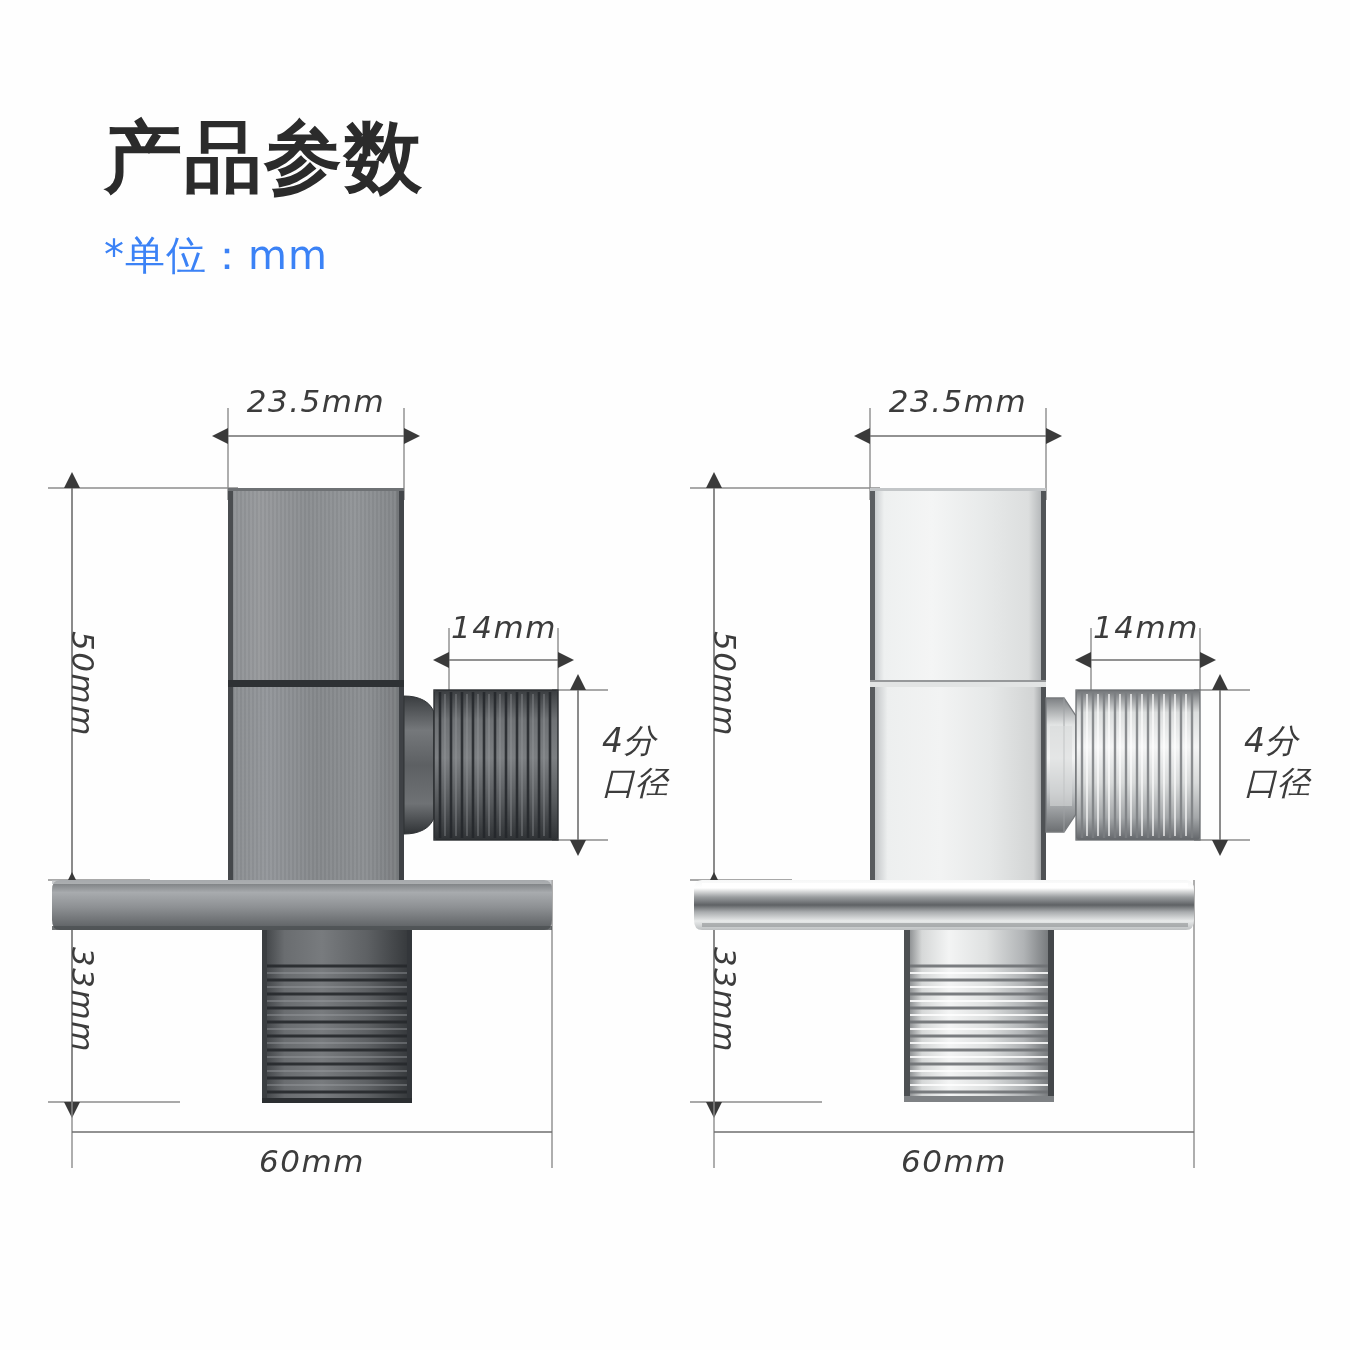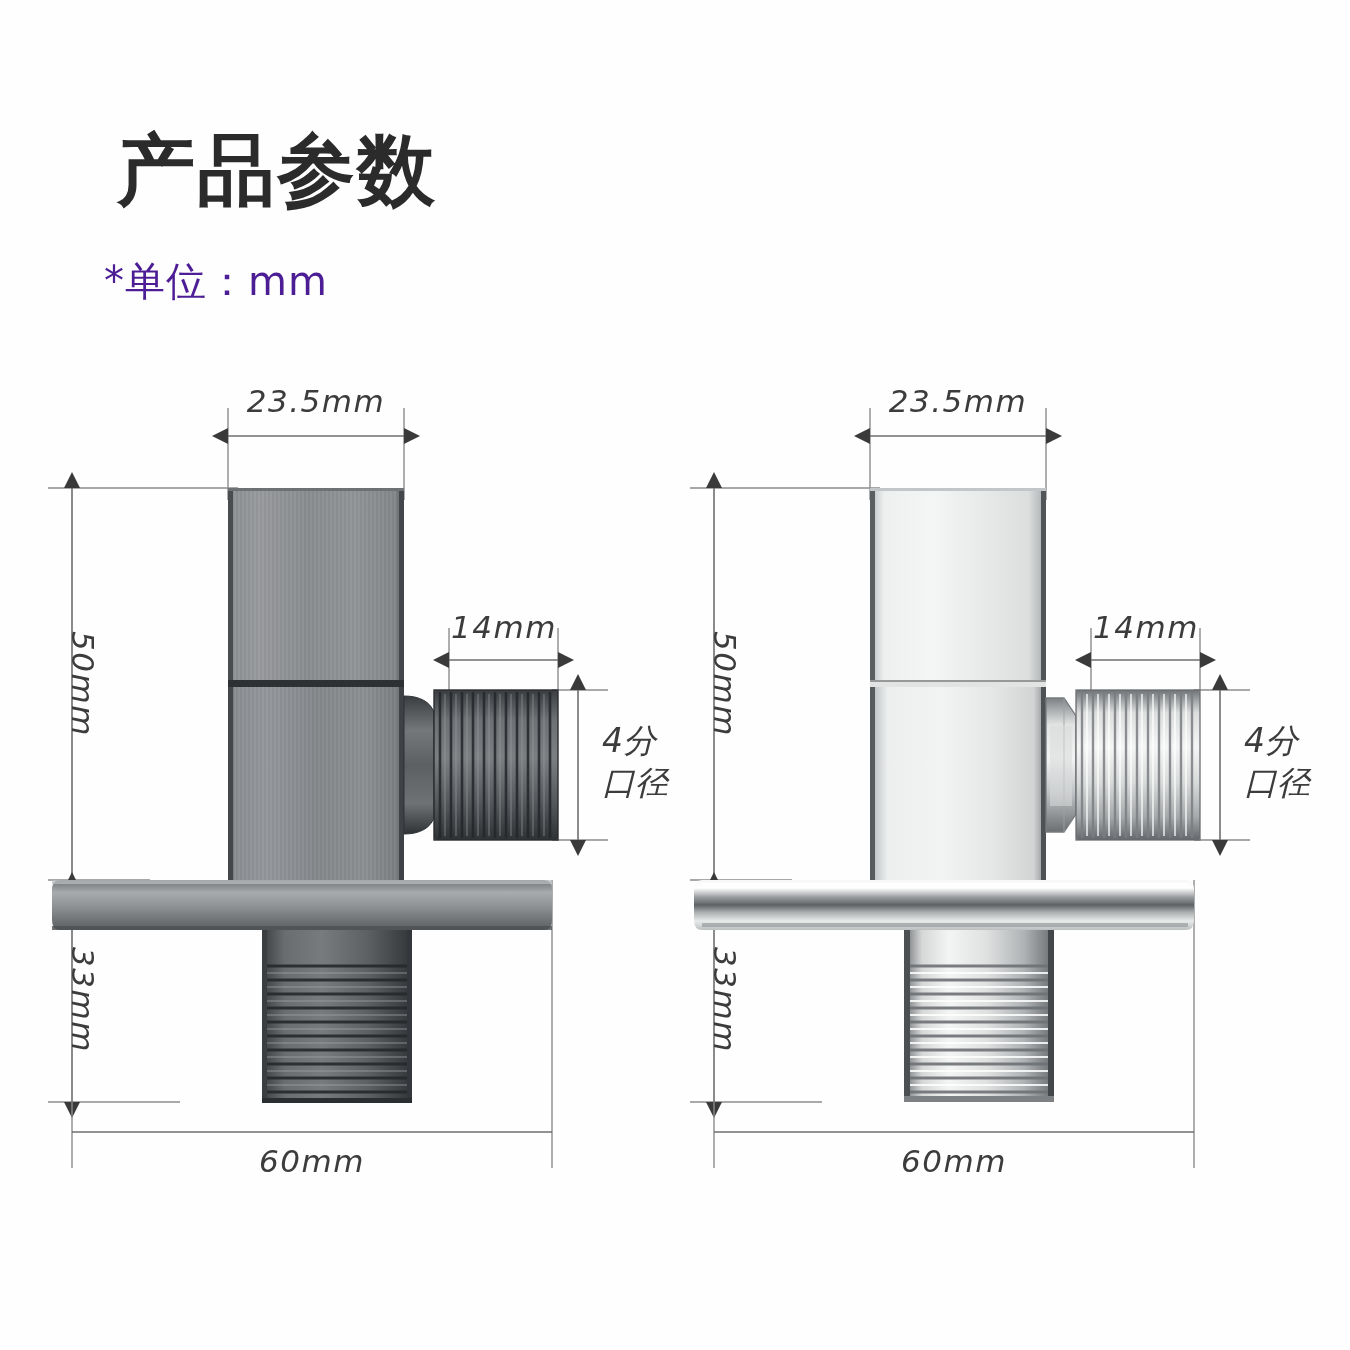--- a/index.html
+++ b/index.html
@@ -16,28 +16,28 @@
     background: #fefefe;
   }
   
   #header { position: absolute; left: 104px; top: 118px; }
   #page-title {
     font-size: 78px;
     font-weight: bold;
     color: #2b2b2b;
     letter-spacing: 2px;
     line-height: 1;
-    margin: 13px;
+    margin: 0;
     font-family: "DejaVu Sans", "Liberation Sans", sans-serif;
   }
   #unit-note {
     margin: 0;
     padding-top: 32px;
     font-size: 40px;
-    color: #4c1d95;
+    color: #3b82f6;
     letter-spacing: 1px;
     font-family: "DejaVu Sans", "Liberation Sans", sans-serif;
   }
   
   .diagram {
     position: absolute;
     top: 360px;
     width: 640px;
     height: 870px;
     font-style: italic;

